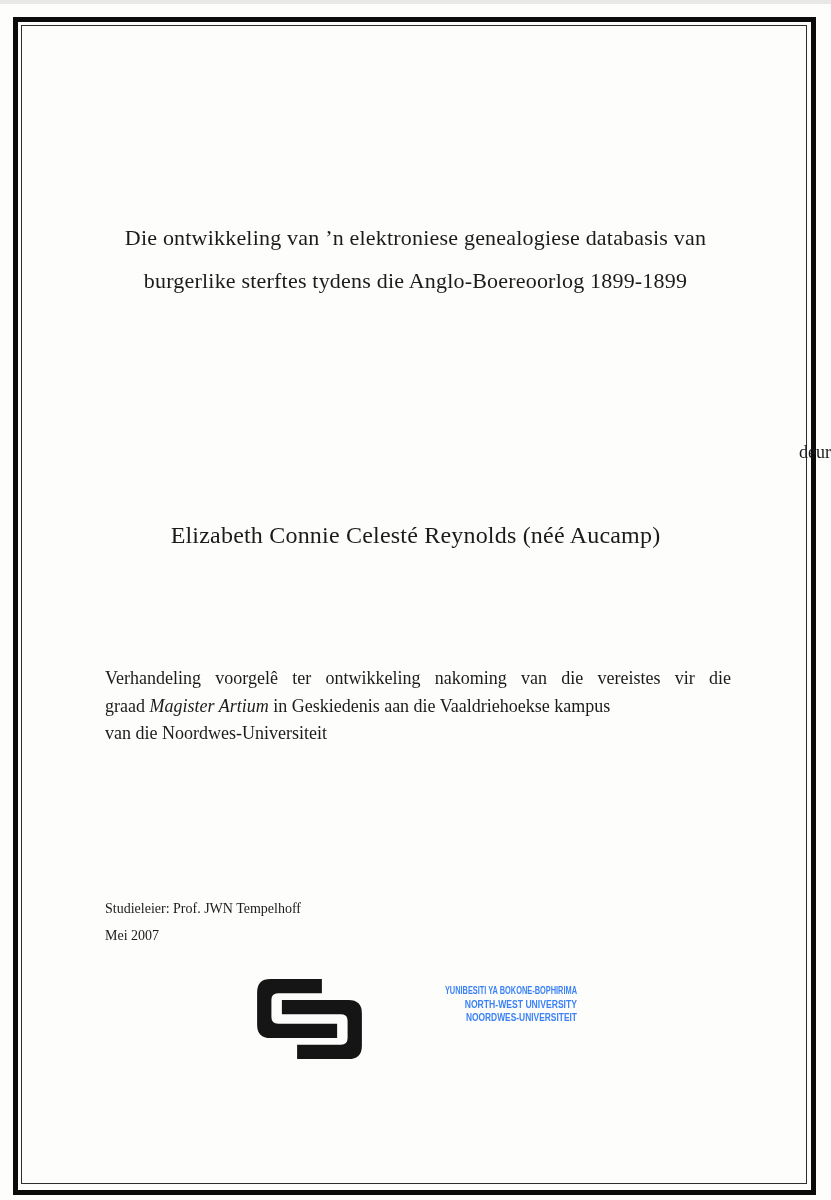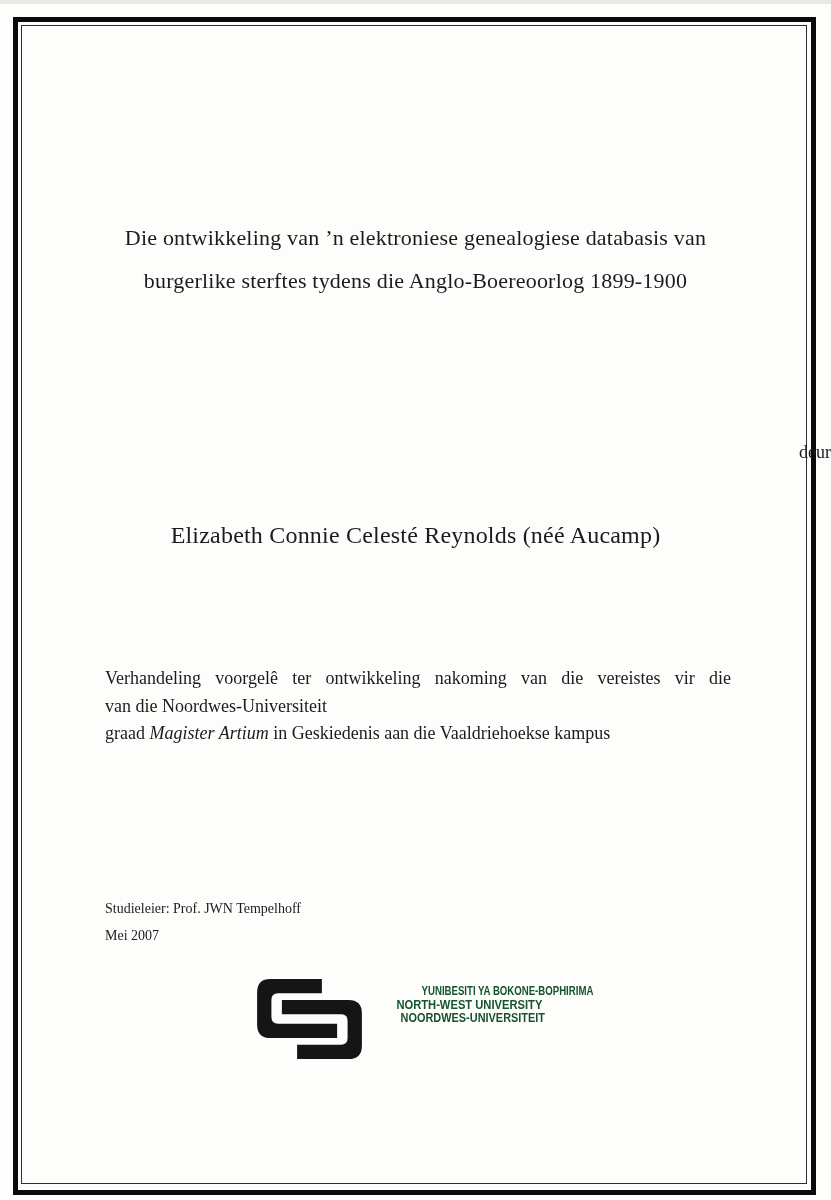--- a/index.html
+++ b/index.html
@@ -62,51 +62,52 @@
     display: flex;
     align-items: flex-start;
   }
   .logo-mark { display: block; flex: 0 0 auto; }
   .logo-text {
     margin-left: 5px;
     margin-top: 5px;
     width: 210px;
     font-family: "Liberation Sans", sans-serif;
     font-weight: 700;
-    font-size: 13px;
+    font-size: 10px;
     line-height: 13.5px;
-    color: #14532d;
+    text-align: right;
+    color: #3b82f6;
     white-space: nowrap;
   }
   .logo-text > div { transform-origin: 100% 50%; }
   .logo-l1 { transform: scaleX(0.74); }
   .logo-l2 { transform: scaleX(0.86); }
   .logo-l3 { transform: scaleX(0.84); }
 </style>
 </head>
 <body>
 
 <div class="page">
 
   <div class="border-outer"></div>
   <div class="border-inner"></div>
 
   <div class="abs title-block">
     <div>Die ontwikkeling van ’n elektroniese genealogiese databasis van</div>
-    <div>burgerlike sterftes tydens die Anglo-Boereoorlog 1899-1900</div>
+    <div>burgerlike sterftes tydens die Anglo-Boereoorlog 1899-1899</div>
   </div>
 
   <div class="abs byline">deur</div>
 
   <div class="abs author">Elizabeth Connie Celesté Reynolds (néé Aucamp)</div>
 
   <div class="abs declaration">
     <div class="decl-line1">Verhandeling voorgelê ter ontwikkeling nakoming van die vereistes vir die</div>
+    <div><span>graad </span><span class="decl-italic">Magister Artium</span><span> in Geskiedenis aan die Vaaldriehoekse kampus</span></div>
     <div>van die Noordwes-Universiteit</div>
-    <div><span>graad </span><span class="decl-italic">Magister Artium</span><span> in Geskiedenis aan die Vaaldriehoekse kampus</span></div>
   </div>
 
   <div class="abs supervisor-block">
     <div>Studieleier: Prof. JWN Tempelhoff</div>
     <div>Mei 2007</div>
   </div>
 
   <div class="abs logo">
     <svg class="logo-mark" width="105" height="80" viewBox="0 0 110 84" xmlns="http://www.w3.org/2000/svg">
       <path fill="#151515" d="M 68,0 H 14 Q 0,0 0,14 V 48 Q 0,62 14,62 H 84 V 47 H 22 Q 15,47 15,40 V 22 Q 15,15 22,15 H 68 Z"></path>

